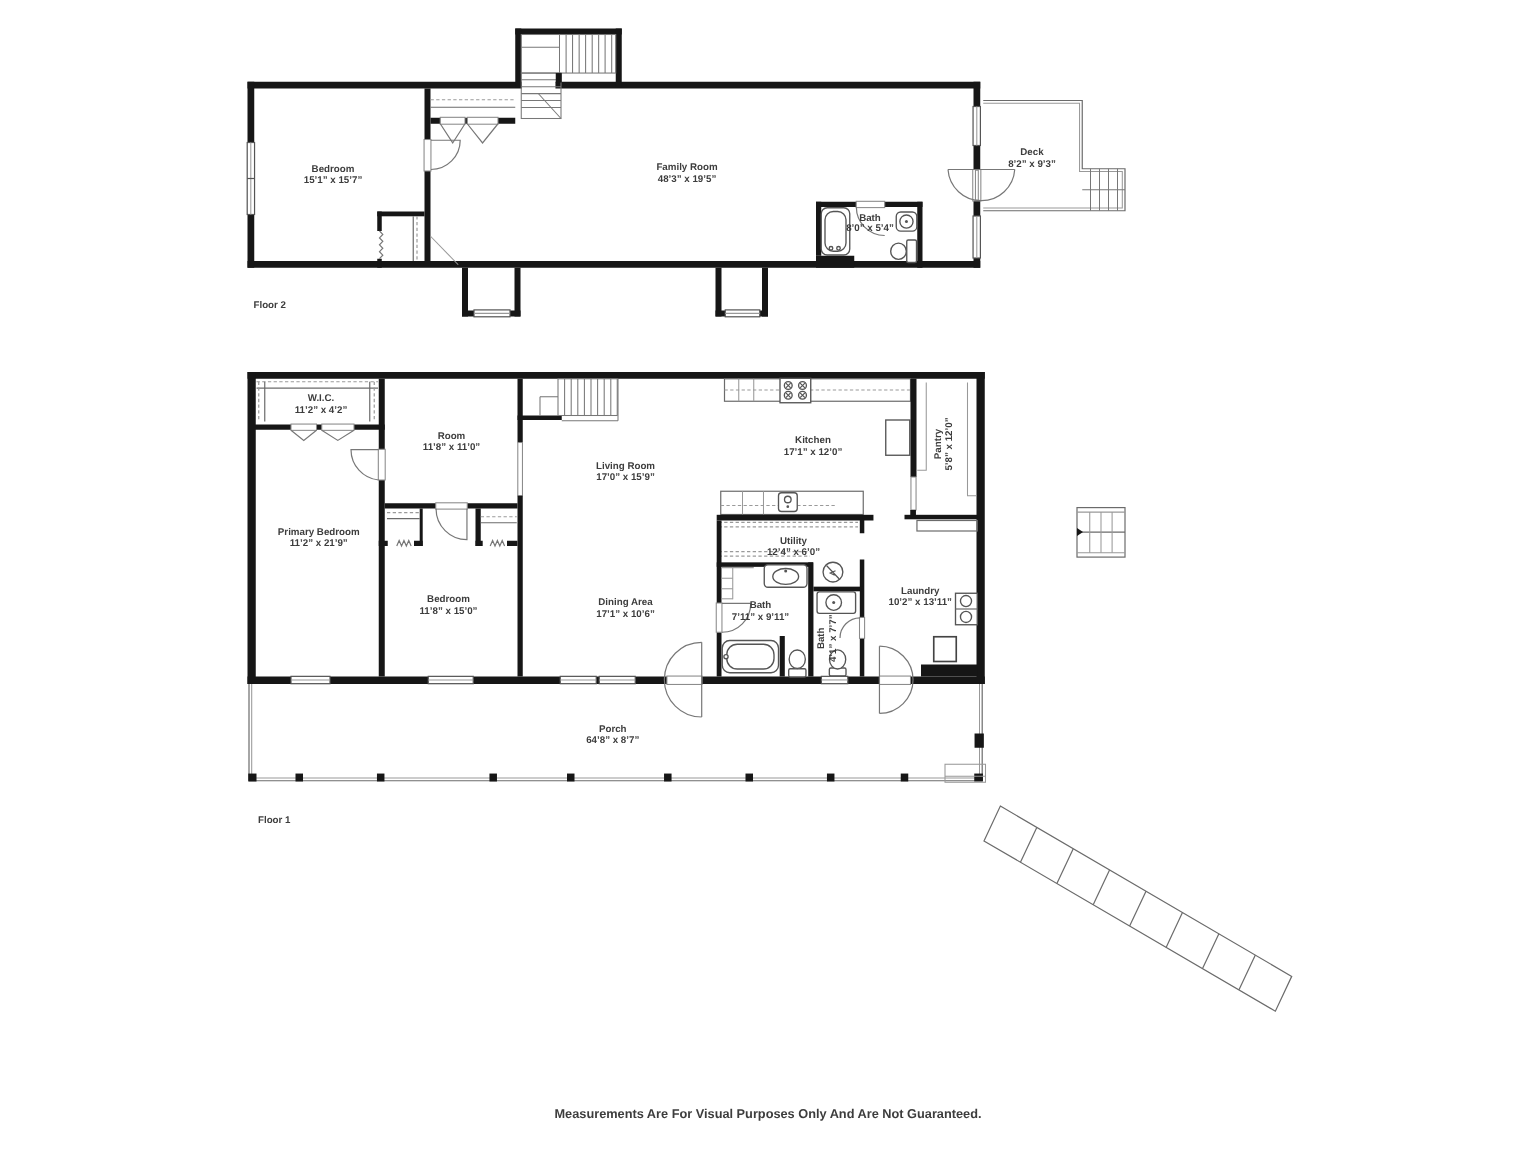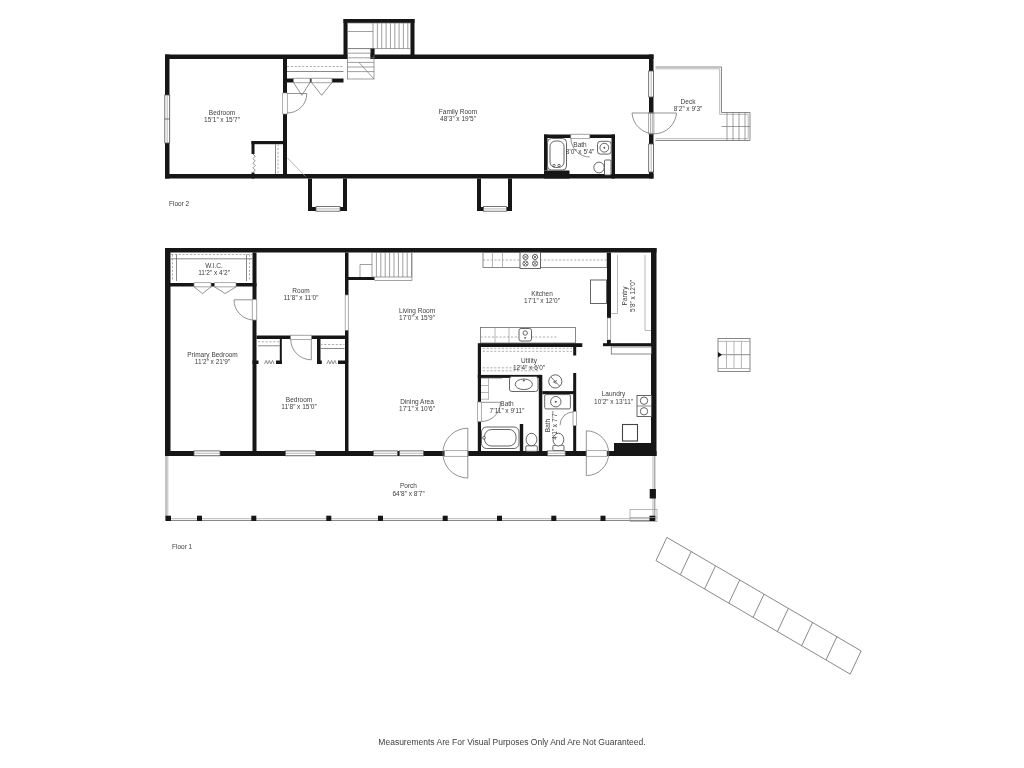--- a/index.html
+++ b/index.html
@@ -1,16 +1,16 @@
 <!DOCTYPE html>
 <html><head>
 <meta charset="utf-8">
 <style>
 html,body{margin:0;padding:0;background:#fff;}
-#page{width:1024px;height:768px;position:relative;background:#fff;font-family:"Liberation Sans",sans-serif;}
+#page{width:1024px;height:768px;position:relative;background:#fff;font-family:"Liberation Sans",sans-serif;font-weight:bold;}
 text{font-family:"Liberation Sans",sans-serif;fill:#3d3d3d;-webkit-font-smoothing:antialiased;}
 .lbl{font-size:6.5px;}
 .wall{fill:#161616;}
 .thin{stroke:#6b6b6b;stroke-width:0.8;fill:none;}
 .thin2{stroke:#999;stroke-width:0.7;fill:none;}
 .fix{stroke:#555;stroke-width:0.9;fill:#fff;}
 .open{fill:#fff;stroke:#8a8a8a;stroke-width:0.7;}
 .win{fill:#fff;stroke:#555;stroke-width:0.8;}
 .dash{stroke:#9a9a9a;stroke-width:0.8;fill:none;stroke-dasharray:2.2,1.6;}
 .door{stroke:#777;stroke-width:0.8;fill:none;}

